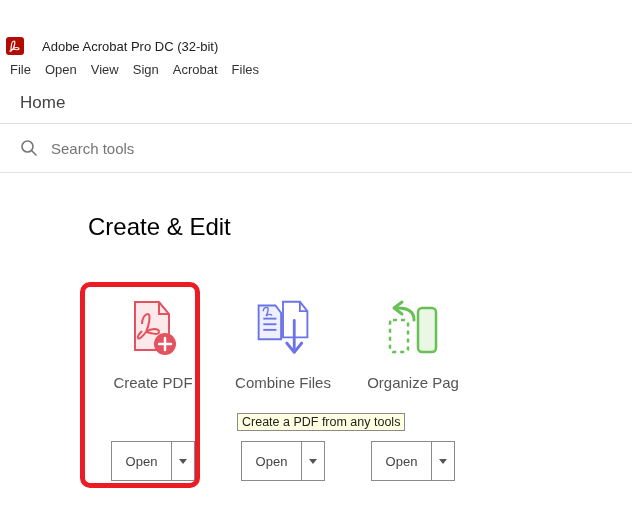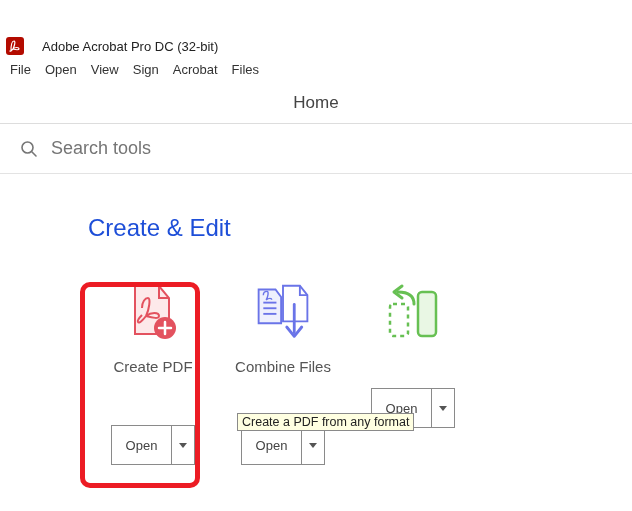--- a/index.html
+++ b/index.html
@@ -5,30 +5,30 @@
     * { box-sizing: border-box; margin: 0; padding: 0; }
     body { font-family: "Segoe UI", Arial, sans-serif; font-size: 13px; color: #333; background: #fff; width: 632px; height: 511px; overflow: hidden; }
 
     .titlebar { display: flex; align-items: center; height: 28px; padding: 0 6px; gap: 18px; margin-top: 32px; }
     .app-icon { width: 18px; height: 18px; display:flex; align-items:center; justify-content:center;}
     .titlebar-text { font-size: 13px; color: #222; }
 
     .menubar { display: flex; gap: 14px; padding: 2px 10px 6px 10px; font-size: 13px; color: #333; }
     .menubar span { cursor: default; }
 
-    .toolbar-tabs { display: flex; align-items: center; gap: 28px; padding: 10px 20px 0 20px; border-bottom: 1px solid #ddd; flex-direction: column; }
+    .toolbar-tabs { display: flex; align-items: center; gap: 28px; padding: 10px 20px 0 20px; border-bottom: 1px solid #ddd; }
     .toolbar-tabs .tab { font-size: 17px; color: #444; padding-bottom: 10px; cursor: pointer; }
     .toolbar-tabs .tab.active { border-bottom: 3px solid #333; font-weight: 400; }
 
     .search-row { display: flex; align-items: center; gap: 12px; padding: 14px 20px; border-bottom: 1px solid #e3e3e3; }
-    .search-row input { border: none; outline: none; font-size: 18px; color: #be185d; width: 100%; }
+    .search-row input { border: none; outline: none; font-size: 15px; color: #be185d; width: 100%; }
     .search-row .mag { width: 20px; height: 20px; display:flex; align-items:center; justify-content:center; }
 
     .content { padding: 40px 20px 0 88px; }
-    .section-title { font-size: 24px; font-weight: 400; color: #1d4ed8; margin-bottom: 40px; }
+    .section-title { font-size: 24px; font-weight: 400; color: #000000; margin-bottom: 57px; }
 
     .cards { display: flex; }
     .card { display: flex; flex-direction: column; align-items: center; width: 130px; }
     .card .icon-wrap { width: 60px; height: 60px; display:flex; align-items:center; justify-content:center; margin-bottom: 16px; }
     .card .label { font-size: 15px; color: #555; margin-bottom: 20px; white-space: nowrap;}
     .openbtn { display: flex; border: 1px solid #8a8a8a; height: 40px; margin-top: 30px; }
     .openbtn .main { padding: 0 14px; display: flex; align-items: center; font-size: 13px; color: #444; border-right: 1px solid #8a8a8a; }
     .openbtn .drop { width: 22px; display:flex; align-items:center; justify-content:center; color:#555;}
 
     .highlight-box { position: absolute; border: 5px solid #ec1c24; border-radius: 10px; left: 80px; top: 282px; width: 120px; height: 206px; pointer-events: none; }
@@ -126,28 +126,29 @@
 
     <div class="card">
       <div class="icon-wrap">
         <svg width="58" height="60" viewBox="0 0 58 60">
           <rect x="34" y="10" width="18" height="44" rx="4" fill="#e9f7e4" stroke="#67c053" stroke-width="2.5"></rect>
           <rect x="6" y="22" width="18" height="32" rx="3" fill="none" stroke="#67c053" stroke-width="2.5" stroke-dasharray="4 4"></rect>
           <path d="M30 22 C30 10 18 10 14 10" fill="none" stroke="#67c053" stroke-width="3" stroke-linecap="round"></path>
           <path d="M18 4 L10 10 L18 16" fill="none" stroke="#67c053" stroke-width="3" stroke-linecap="round" stroke-linejoin="round"></path>
         </svg>
       </div>
+      <div class="label">Organize Pag</div>
       <div class="openbtn">
         <div class="main">Open</div>
         <div class="drop">
             <svg width="8" height="5" viewBox="0 0 8 5">
               <path d="M0 0 L4 5 L8 0 Z" fill="#555"></path>
             </svg>
           </div>
       </div>
     </div>
 
   </div>
 </div>
 
 <div class="highlight-box"></div>
 
-<div class="tooltip">Create a PDF from any format</div>
+<div class="tooltip">Create a PDF from any tools</div>
 
 </body></html>

